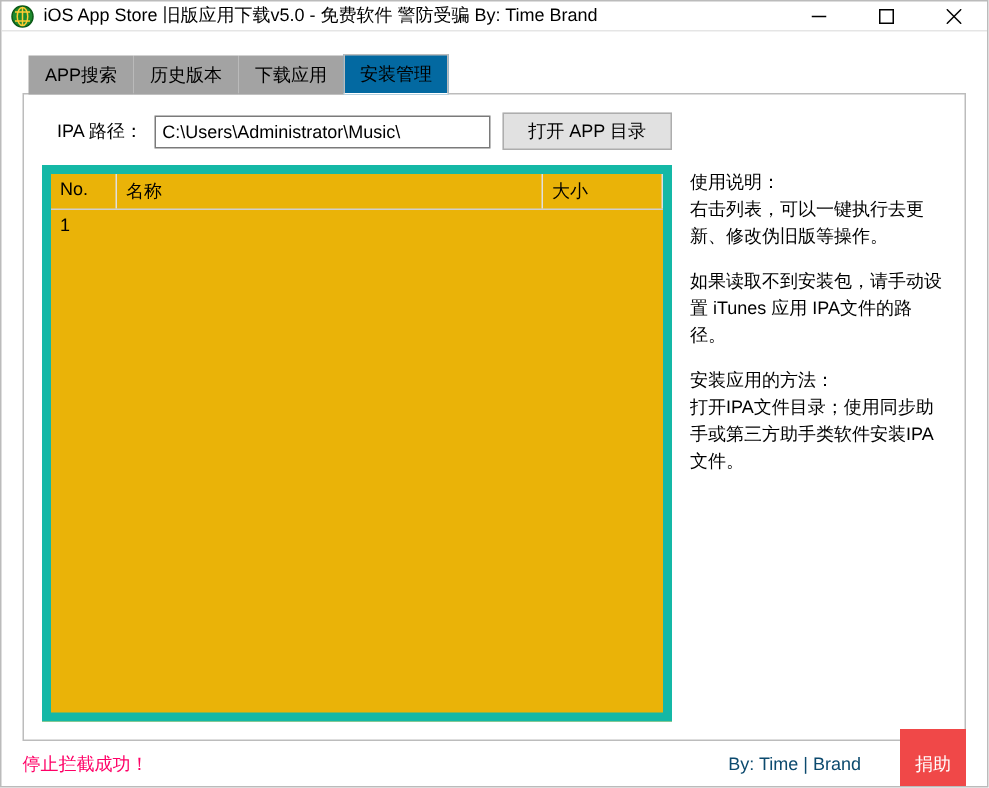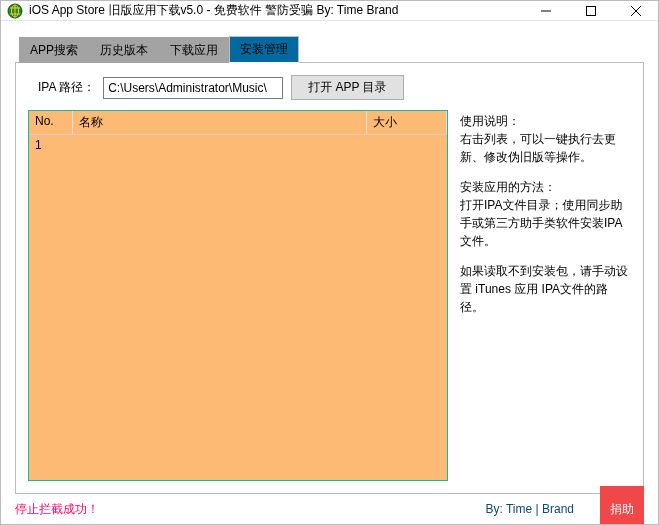--- a/index.html
+++ b/index.html
@@ -72,21 +72,21 @@
   }
   
   .pathrow {
     display: flex;
     align-items: center;
     gap: 8px;
     margin: 0 0 10px 10px;
   }
   .pathrow .lbl { white-space: nowrap; }
   .pathrow input[type=text] {
-    width: 180px;
+    width: 224px;
     height: 22px;
     border: 1px solid #7a7a7a;
     padding: 0 4px;
     font-family: inherit;
     font-size: 12px;
   }
   .btn {
     border: 1px solid #adadad;
     background: #e1e1e1;
     padding: 3px 16px;
@@ -96,22 +96,22 @@
   }
   
   .split {
     display: flex;
     flex: 1 1 auto;
     gap: 10px;
     min-height: 0;
   }
   .listpanel {
     flex: 0 0 420px;
-    border: 1px solid #14b8a6;
-    background: #fdba74;
+    border: 6px solid #14b8a6;
+    background: #eab308;
     display: flex;
     flex-direction: column;
     min-height: 0;
   }
   .listheader {
     display: flex;
     border-bottom: 1px solid #cfcfcf;
     font-size: 12px;
   }
   .listheader .col {
@@ -203,25 +203,25 @@
       <div class="listrow">
         <div class="col col-no">1</div>
       </div>
     </div>
 
     <div class="instructions">
       <p>
         <span>使用说明：</span><br>
         <span>右击列表，可以一键执行去更新、修改伪旧版等操作。</span>
       </p>
+      <p>如果读取不到安装包，请手动设置 iTunes 应用 IPA文件的路径。</p>
       <p>
         <span>安装应用的方法：</span><br>
         <span>打开IPA文件目录；使用同步助手或第三方助手类软件安装IPA文件。</span>
       </p>
-      <p>如果读取不到安装包，请手动设置 iTunes 应用 IPA文件的路径。</p>
     </div>
   </div>
 </div>
 
 <div class="footer">
   <span class="status">停止拦截成功！</span>
   <span class="spacer"></span>
   <span class="byline">By: Time | Brand</span>
   <button class="donate">捐助</button>
 </div>

